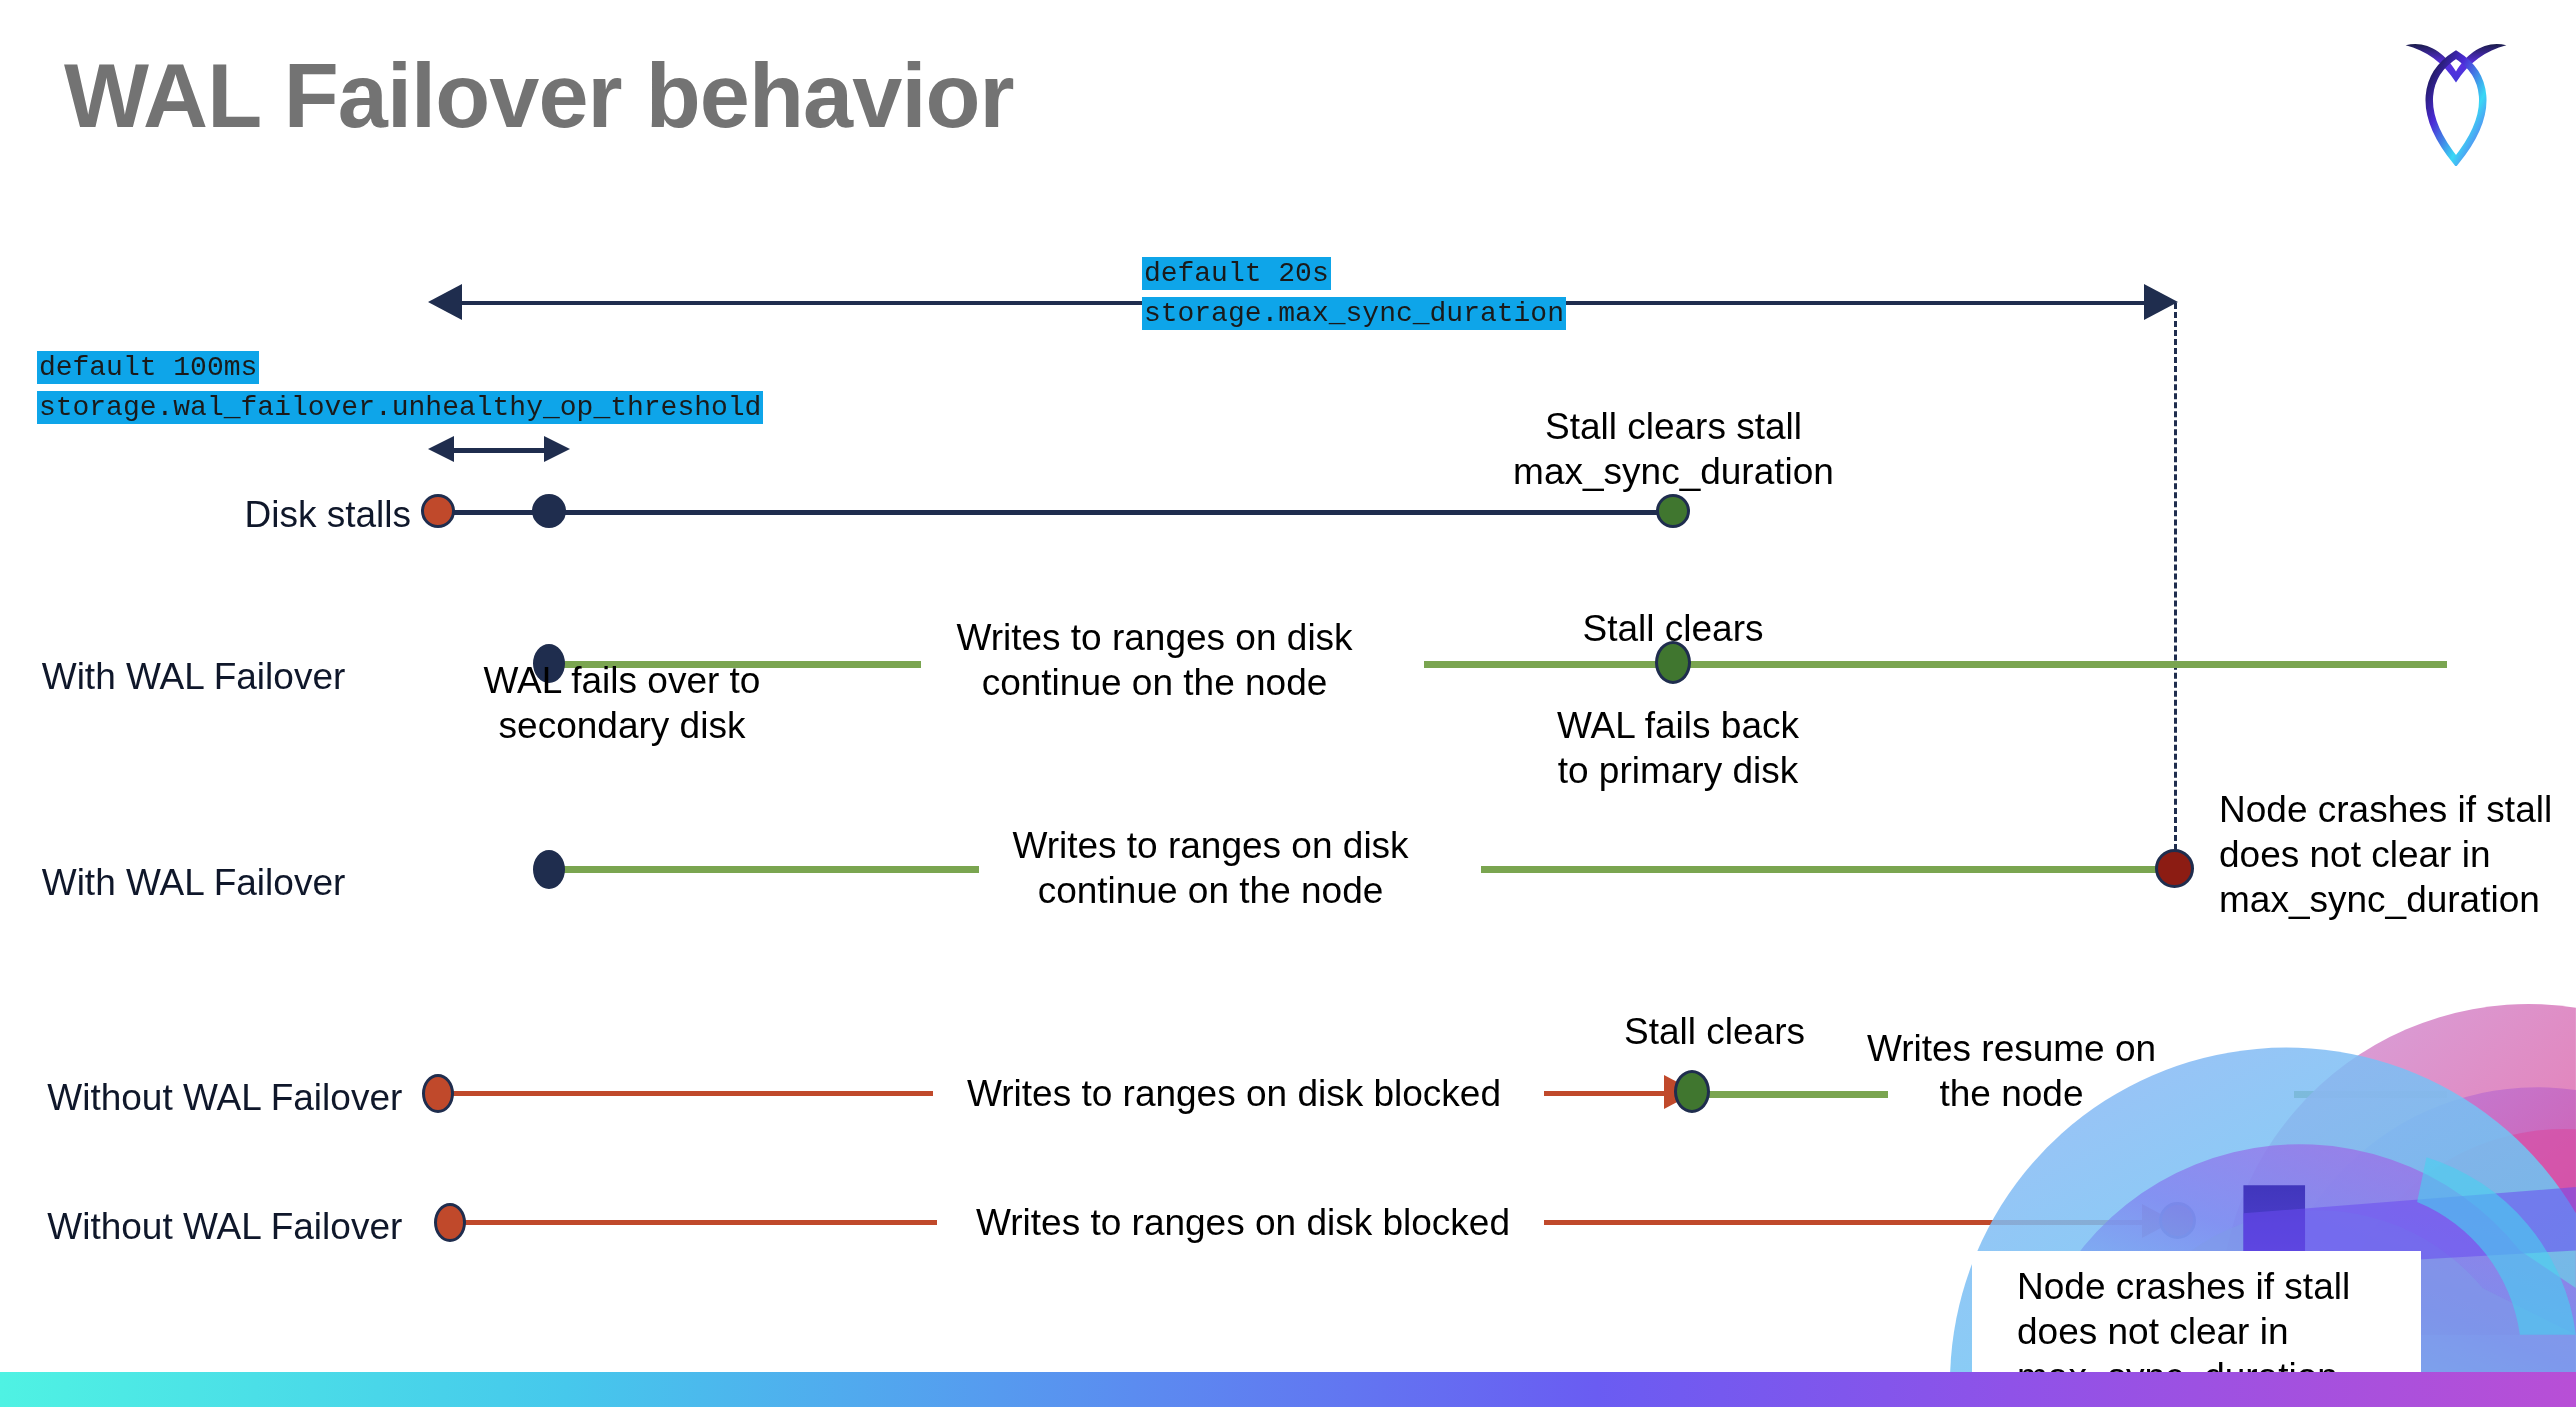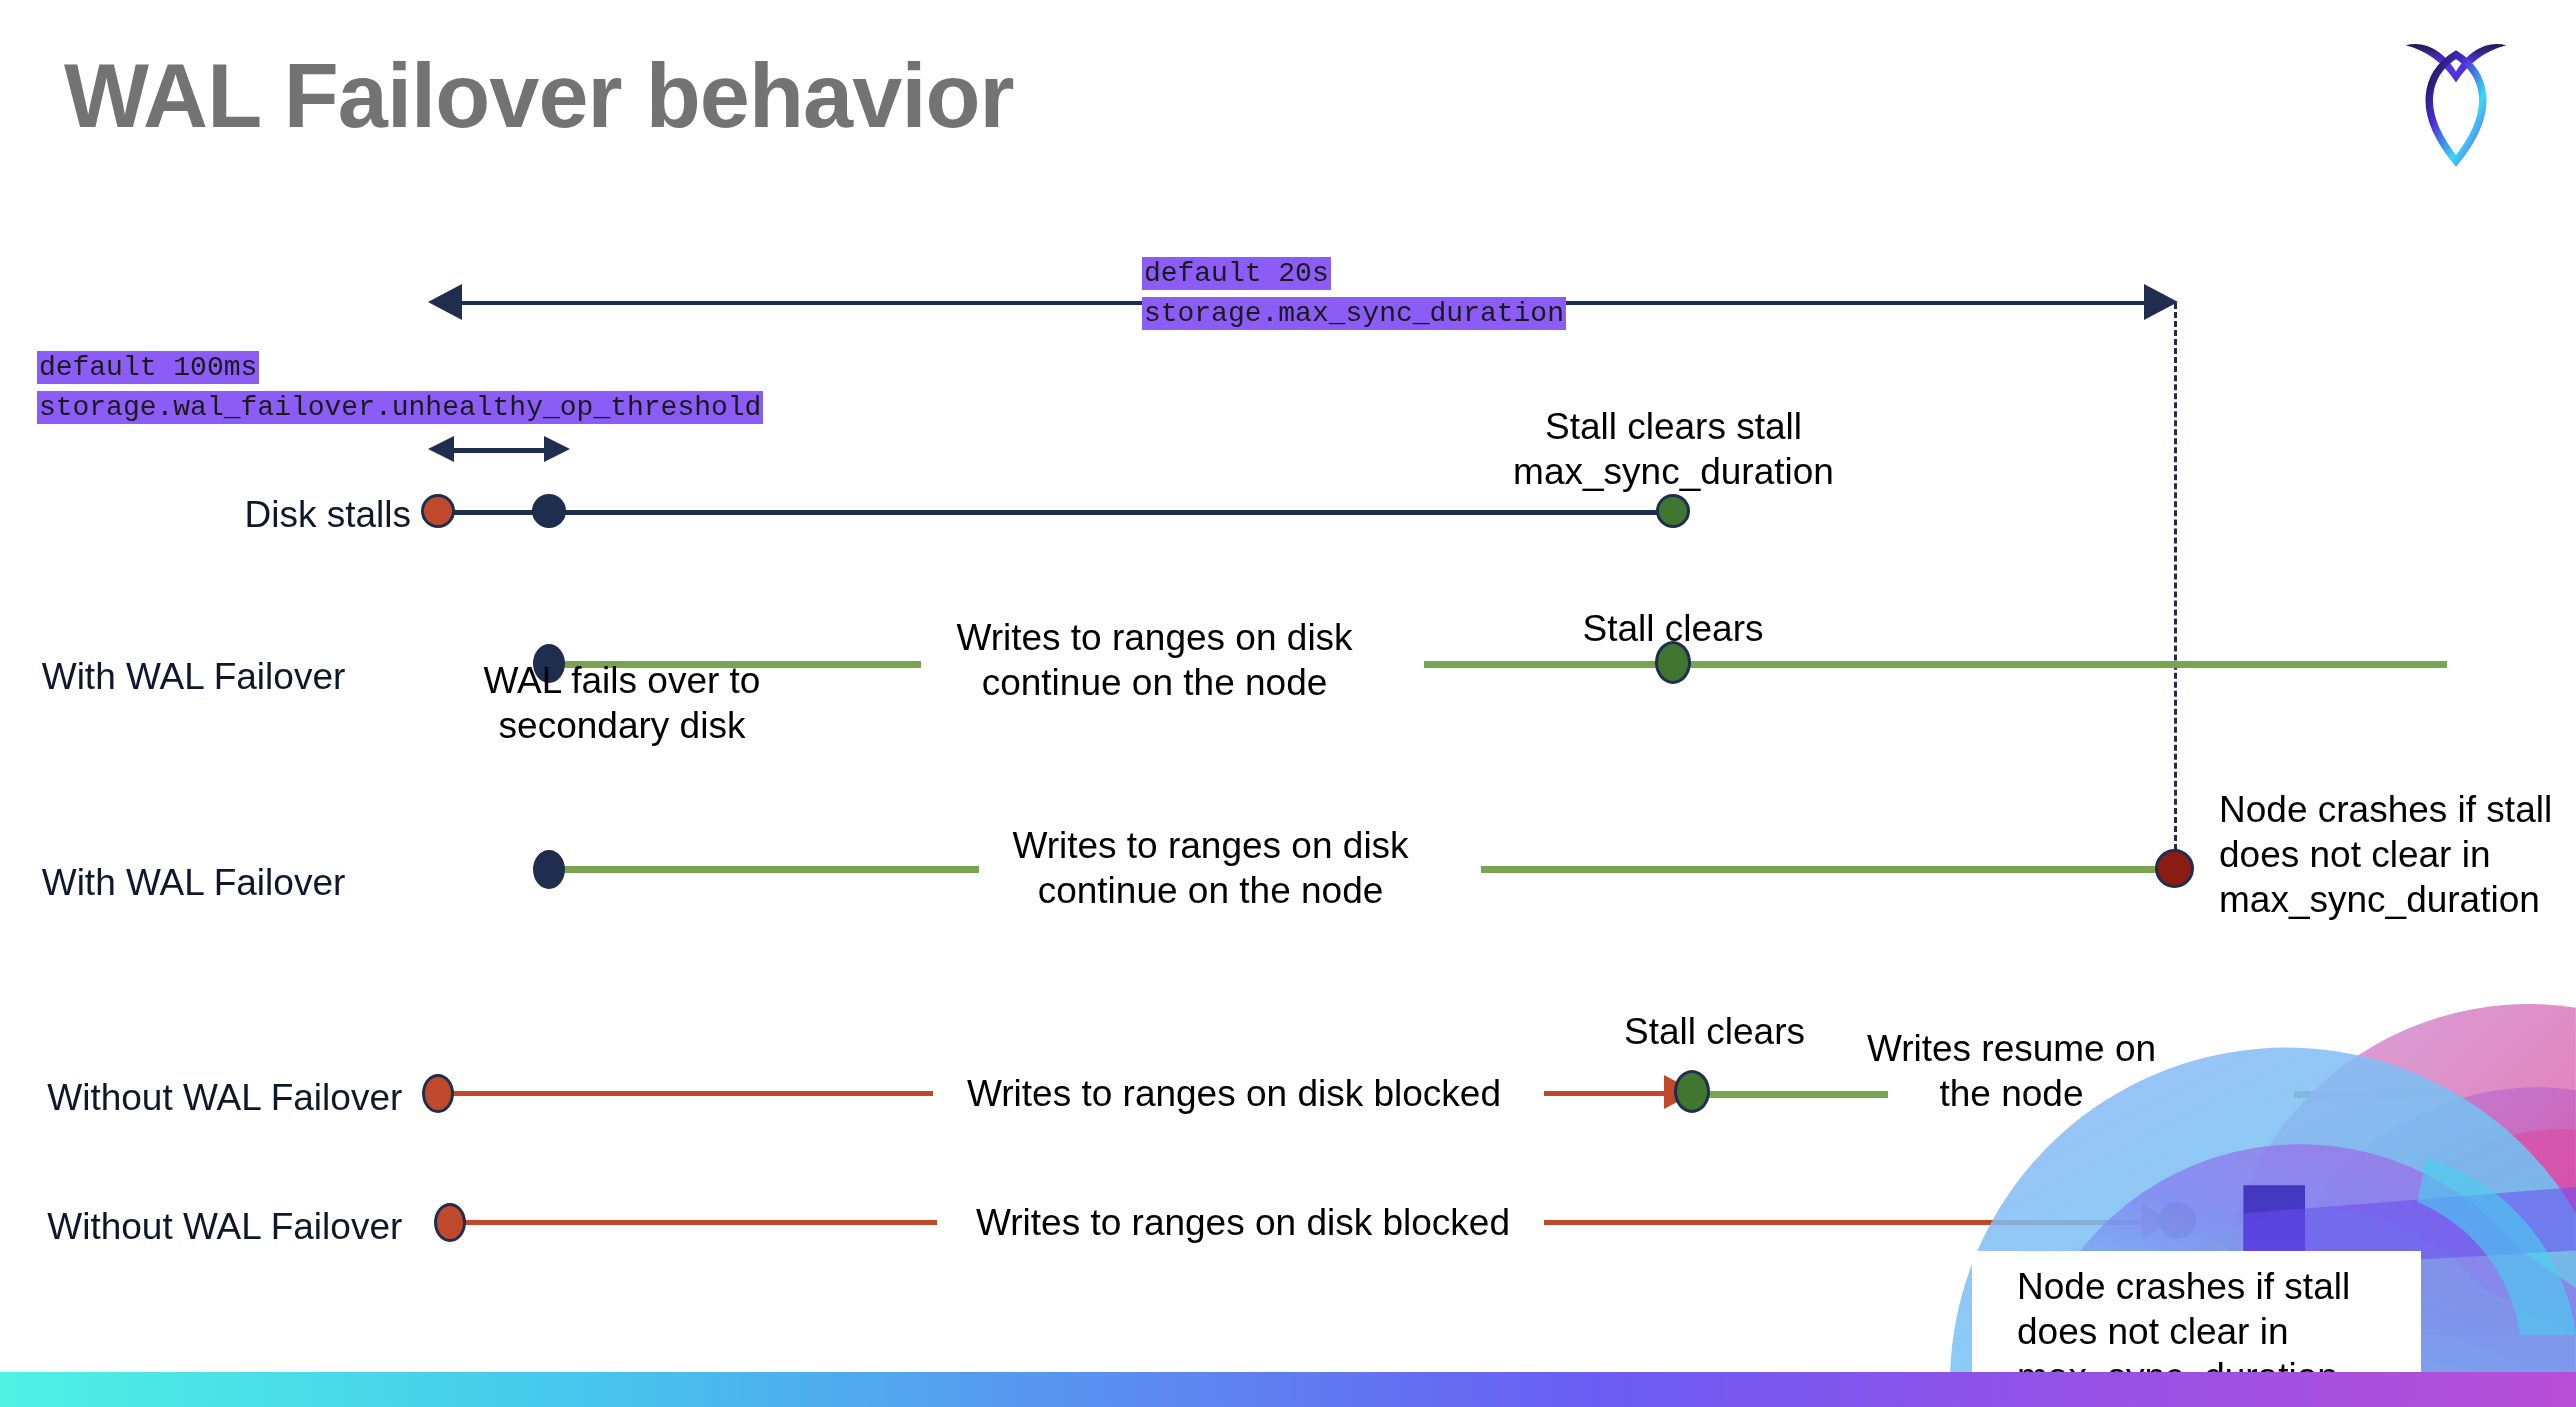--- a/index.html
+++ b/index.html
@@ -42,21 +42,21 @@
   
   .code {
     position: absolute;
     font-family: "Liberation Mono", monospace;
     font-size: 28px;
     line-height: 40px;
     color: #1a1a1a;
     white-space: pre;
   }
   .code span {
-    background: #8b5cf6;
+    background: #0ea5e9;
     padding: 0.9px 1.9px;
   }
 
   
   .hline {
     position: absolute;
     height: 0;
     border-top-style: solid;
   }
   .vdash {
@@ -187,20 +187,22 @@
   <div class="hline" style="left:1424px; top:661px; width:1023px; border-top-width:7.5px; border-top-color:#7aa550;"></div>
 
   <div class="dot" style="left:533px; top:644px; width:32px; height:39px; border-radius:50%; background:#1f2d4e;"></div>
   <div class="dot" style="left:1655px; top:641px; width:36px; height:43px; border-radius:50%; background:#40762f;"></div>
 
   <div class="note center" style="left:422px; top:658px; width:400px;">WAL fails over to
 secondary disk</div>
   <div class="note center" style="left:935px; top:615px; width:439px;">Writes to ranges on disk
 continue on the node</div>
   <div class="note center" style="left:1514px; top:606px; width:318px;">Stall clears</div>
+  <div class="note center" style="left:1505px; top:703px; width:346px;">WAL fails  back
+to primary disk</div>
 
   <div class="rowlabel" style="left:9.3px; top:862px; width:336px;">With WAL Failover</div>
 
   <div class="hline" style="left:540px; top:866px; width:439px; border-top-width:7.5px; border-top-color:#7aa550;"></div>
   <div class="hline" style="left:1481px; top:866px; width:692px; border-top-width:7.5px; border-top-color:#7aa550;"></div>
 
   <div class="dot" style="left:533px; top:850px; width:32px; height:39px; border-radius:50%; background:#1f2d4e;"></div>
   <div class="dot" style="left:2155px; top:849px; width:39px; height:39px; background:#8c1c13;"></div>
 
   <div class="note center" style="left:991px; top:823px; width:439px;">Writes to ranges on disk

